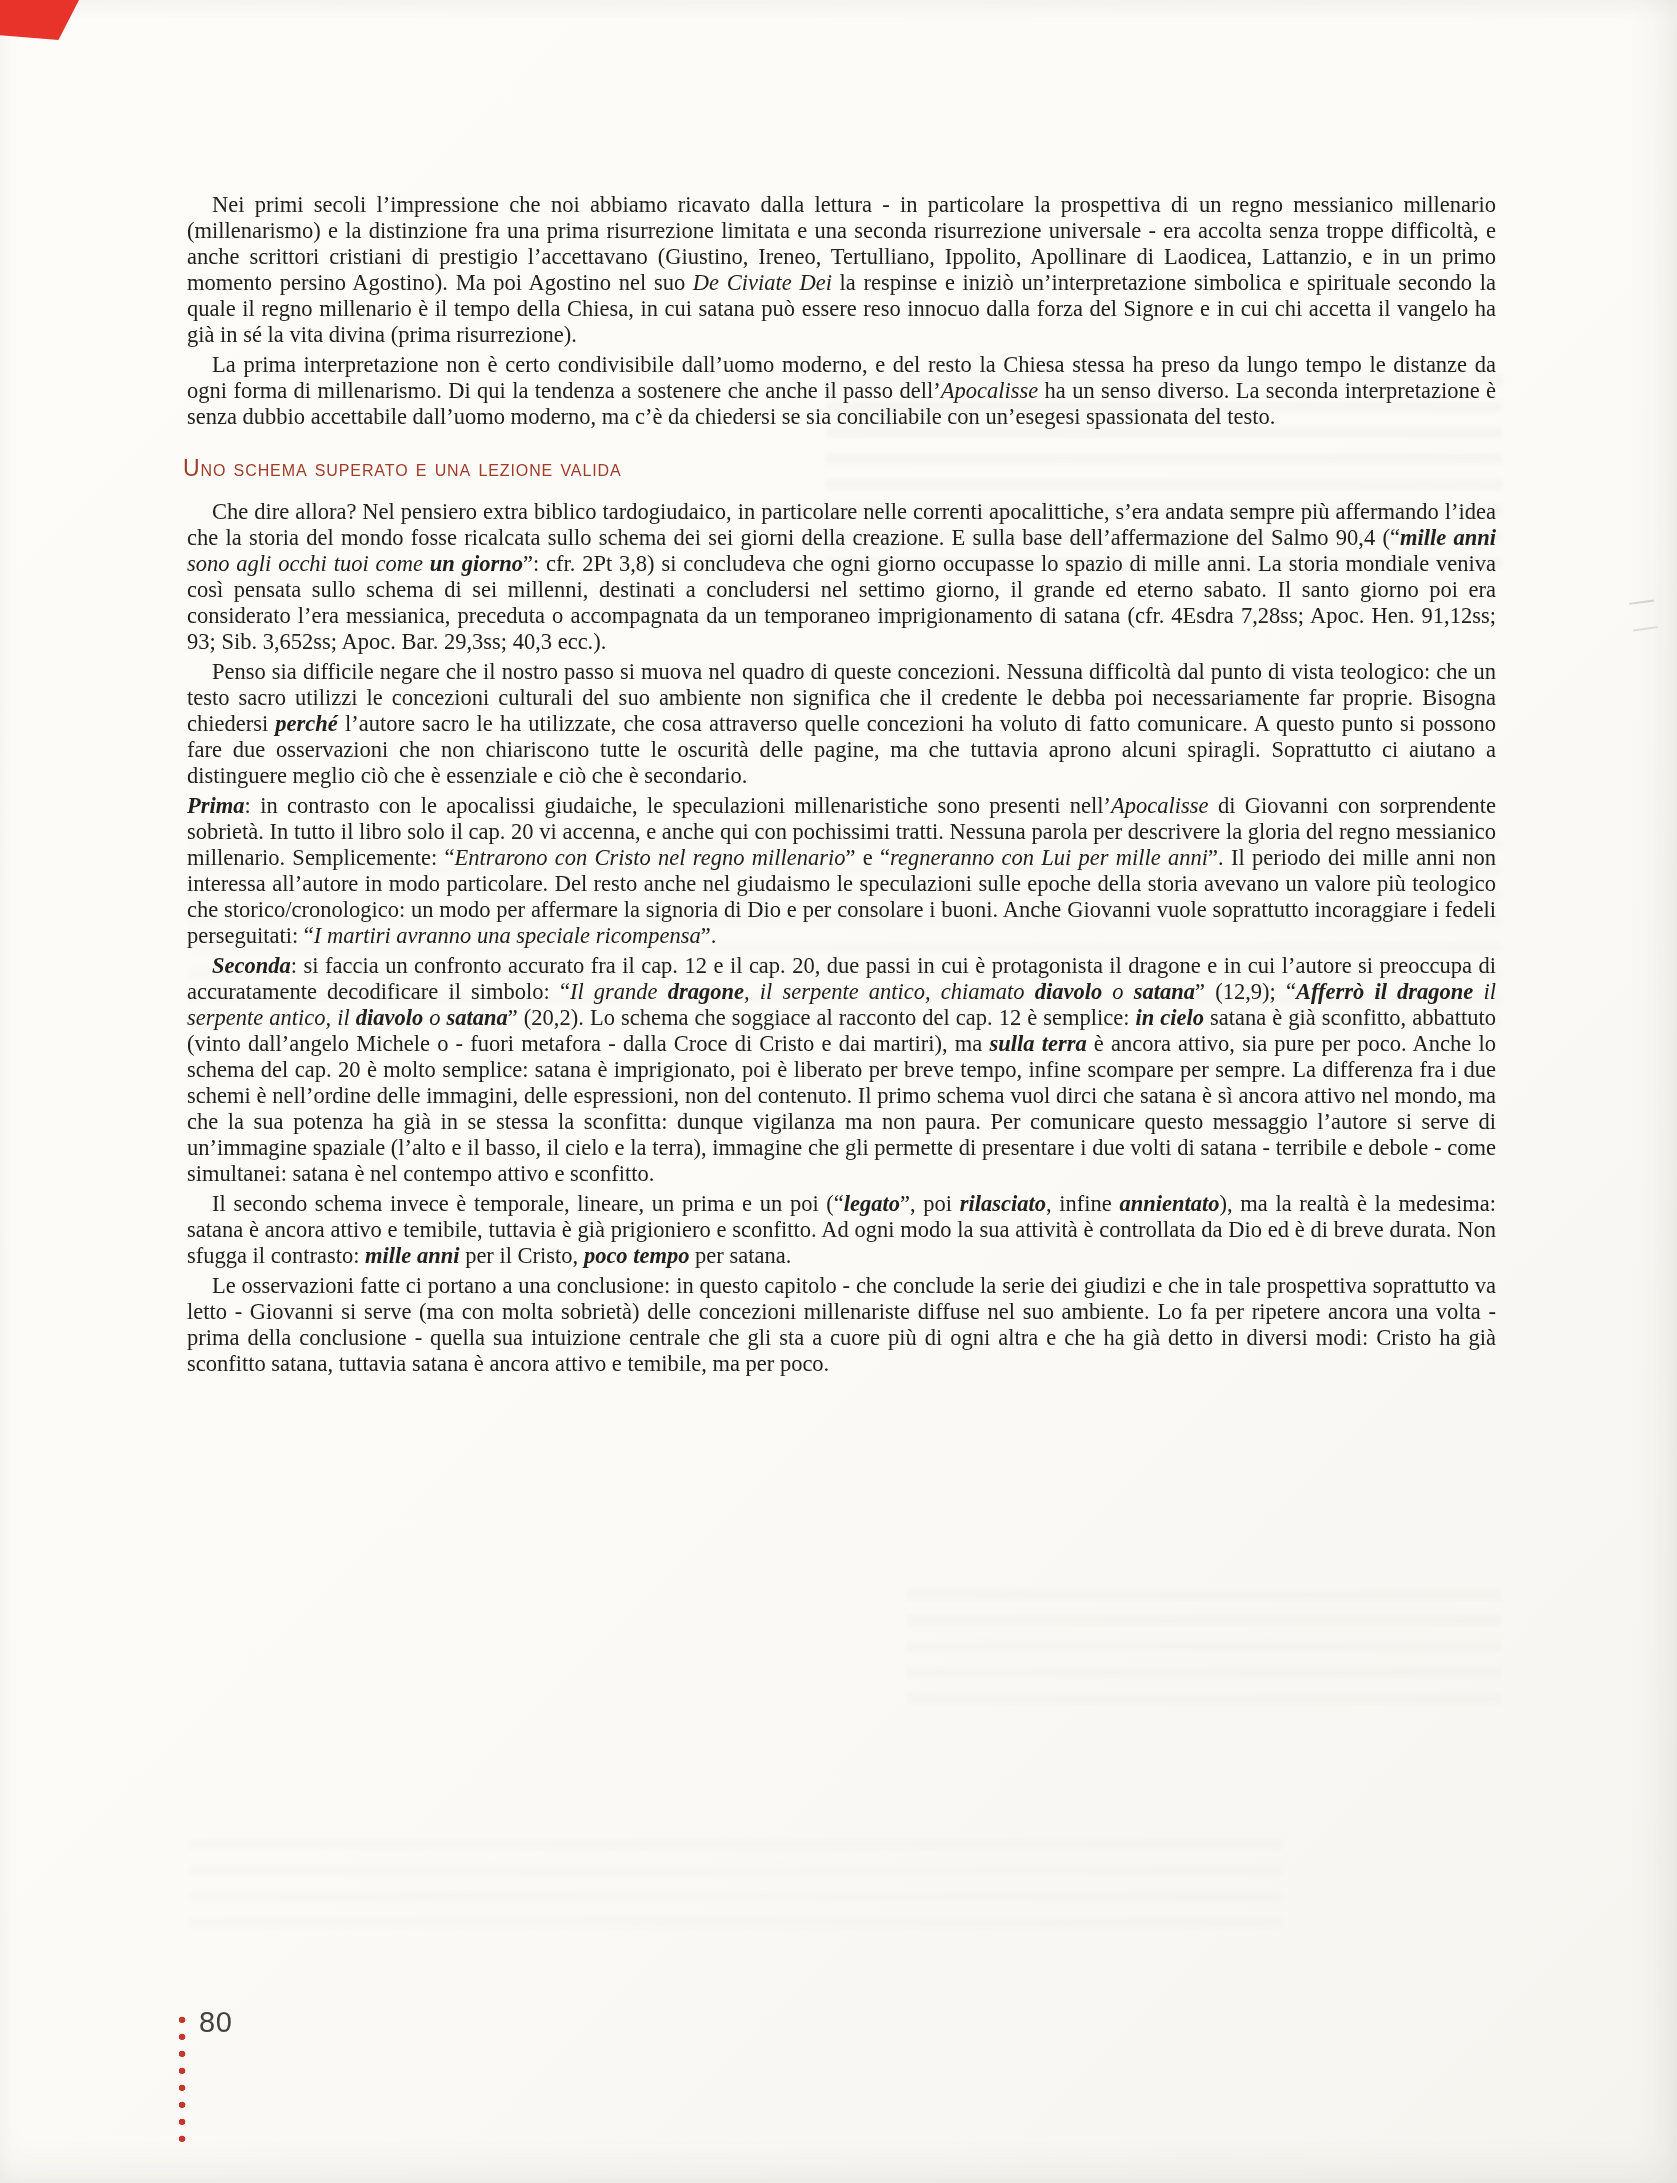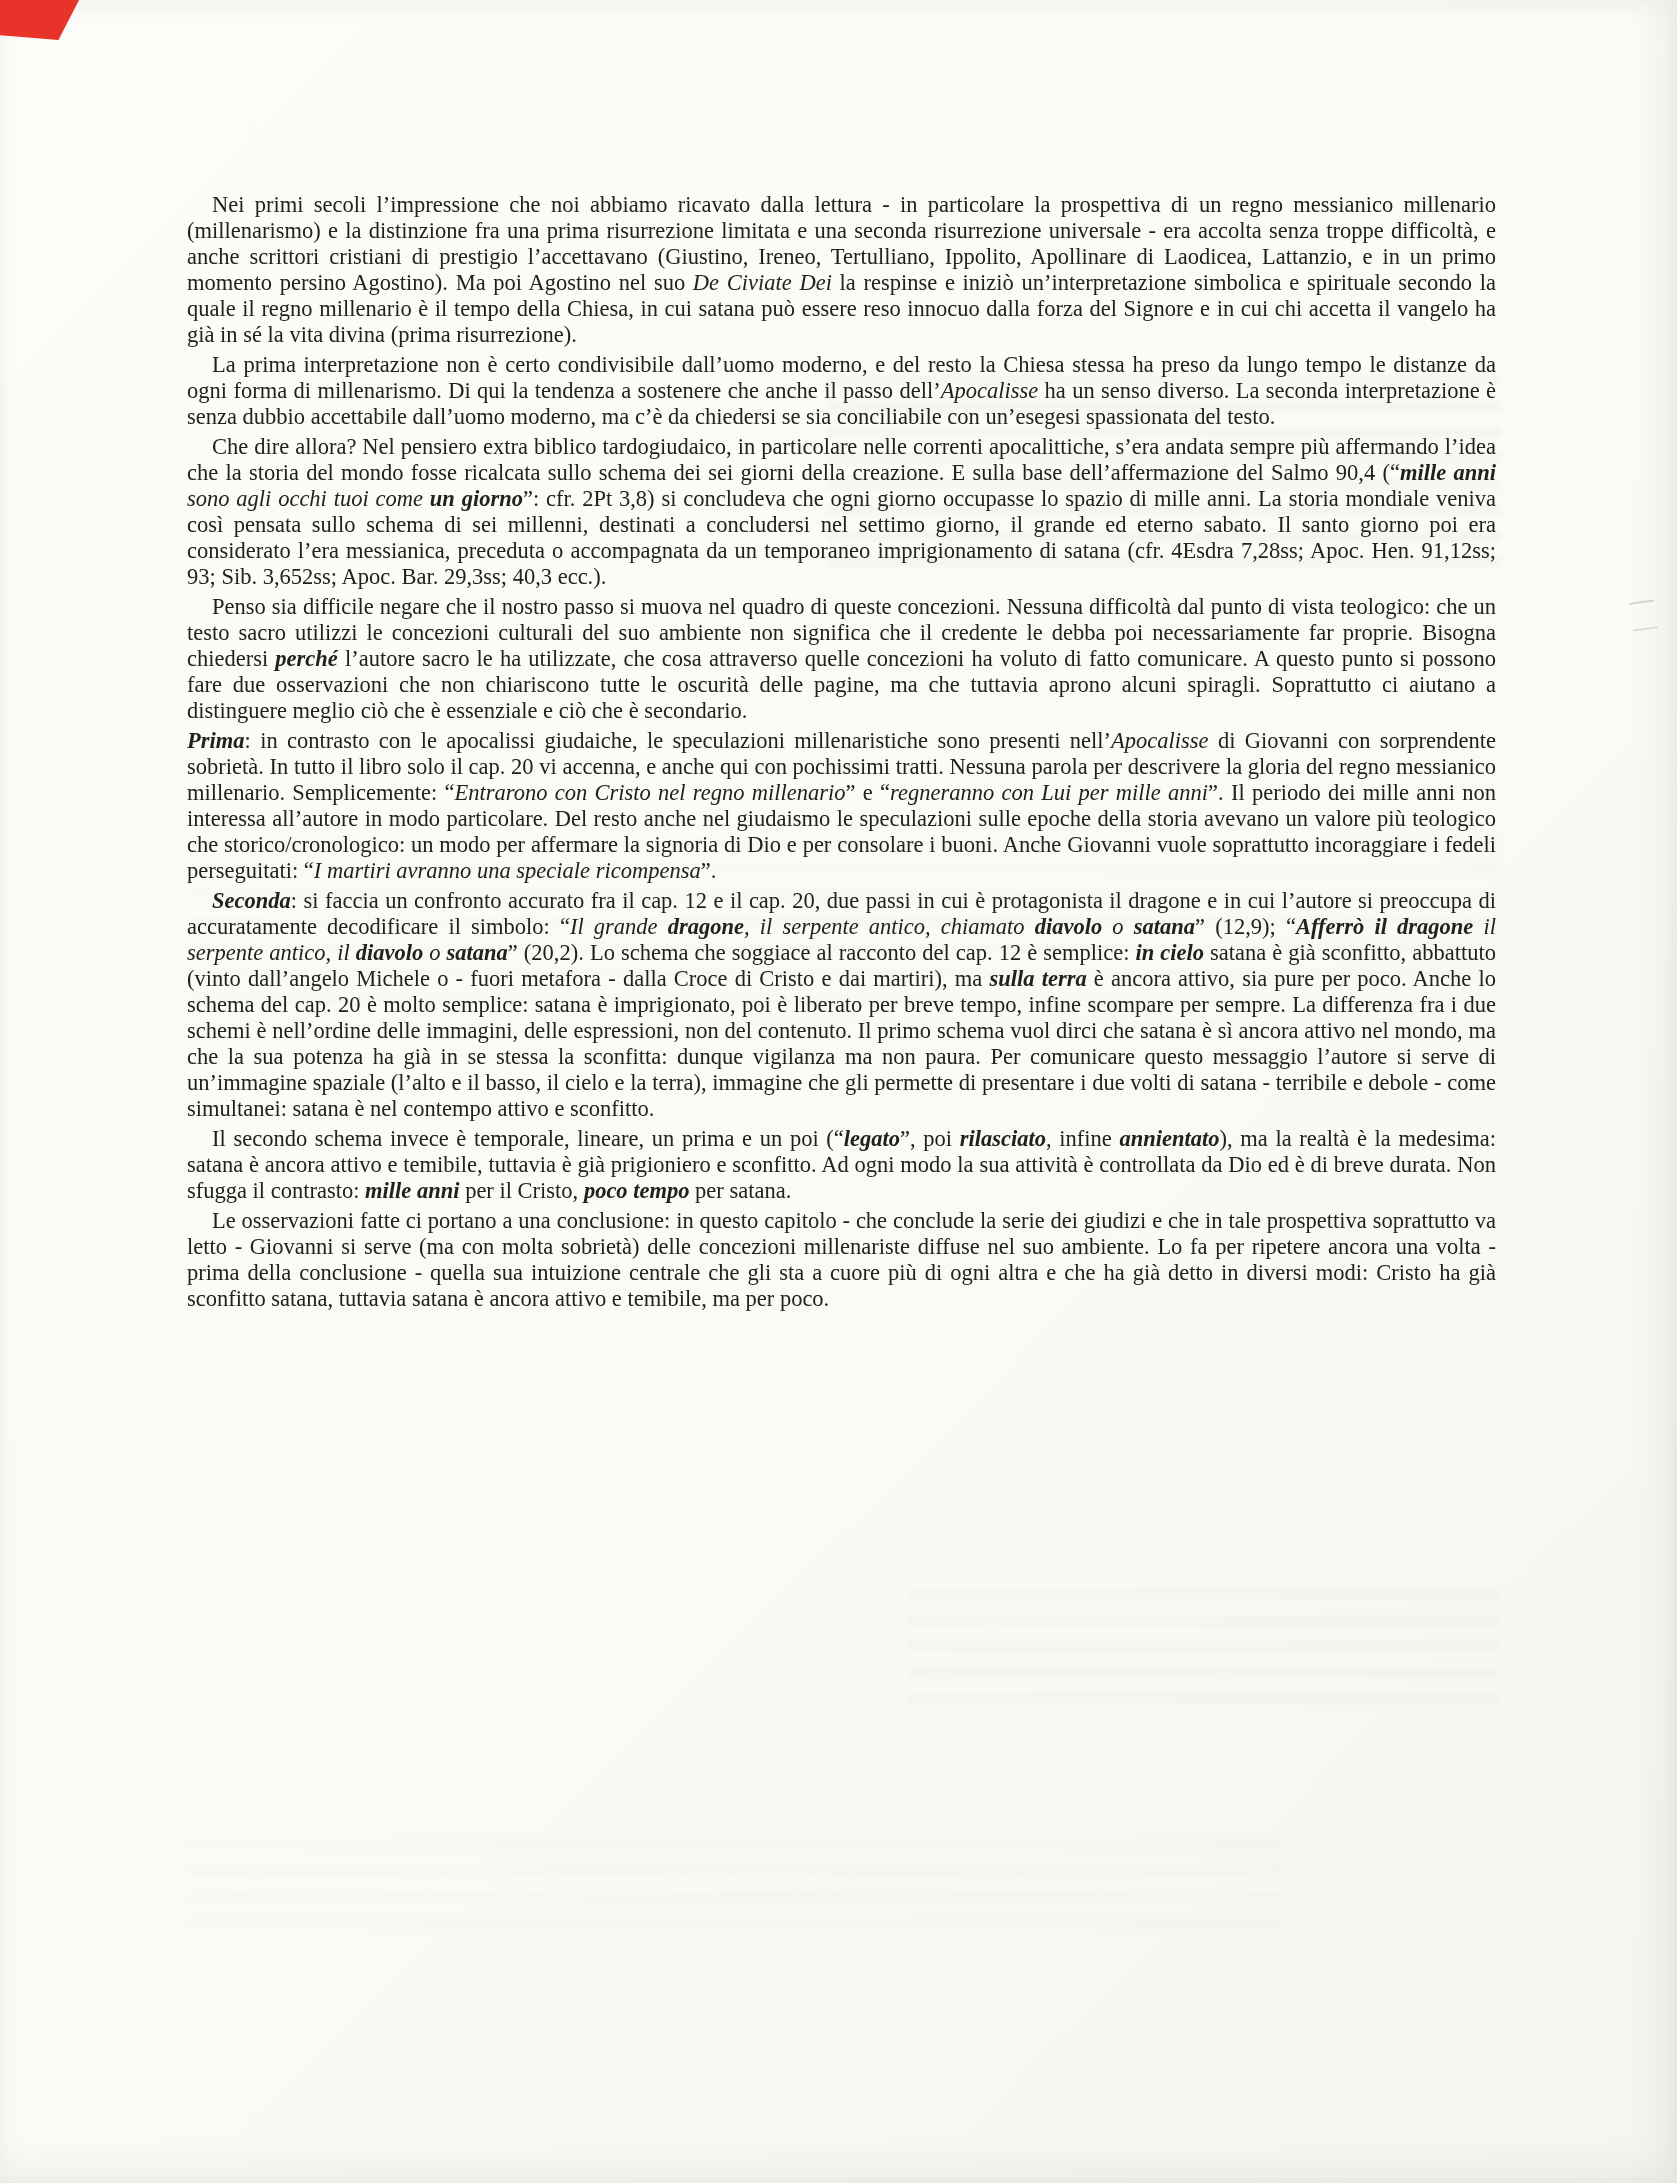--- a/index.html
+++ b/index.html
@@ -129,23 +129,28 @@
 
   <div class="bleed b1"></div>
   <div class="bleed b2"></div>
   <div class="bleed b3"></div>
   <div class="bleed b4"></div>
   <div class="edge-mark"></div>
 
   <main class="text-column">
       <p class="para">Nei primi secoli l’impressione che noi abbiamo ricavato dalla lettura - in particolare la prospettiva di un regno messianico millenario (millenarismo) e la distinzione fra una prima risurrezione limitata e una seconda risurrezione universale - era accolta senza troppe difficoltà, e anche scrittori cristiani di prestigio l’accettavano (Giustino, Ireneo, Tertulliano, Ippolito, Apollinare di Laodicea, Lattanzio, e in un primo momento persino Agostino). Ma poi Agostino nel suo <span class="i">De Civiate Dei</span> la respinse e iniziò un’interpretazione simbolica e spirituale secondo la quale il regno millenario è il tempo della Chiesa, in cui satana può essere reso innocuo dalla forza del Signore e in cui chi accetta il vangelo ha già in sé la vita divina (prima risurrezione).</p>
       <p class="para">La prima interpretazione non è certo condivisibile dall’uomo moderno, e del resto la Chiesa stessa ha preso da lungo tempo le distanze da ogni forma di millenarismo. Di qui la tendenza a sostenere che anche il passo dell’<span class="i">Apocalisse</span> ha un senso diverso. La seconda interpretazione è senza dubbio accettabile dall’uomo moderno, ma c’è da chiedersi se sia conciliabile con un’esegesi spassionata del testo.</p>
+      <h2 class="section-heading">Uno schema superato e una lezione valida</h2>
       <p class="para">Che dire allora? Nel pensiero extra biblico tardogiudaico, in particolare nelle correnti apocalittiche, s’era andata sempre più affermando l’idea che la storia del mondo fosse ricalcata sullo schema dei sei giorni della creazione. E sulla base dell’affermazione del Salmo 90,4 (“<span class="bi">mille anni</span><span class="i"> sono agli occhi tuoi come </span><span class="bi">un giorno</span>”: cfr. 2Pt 3,8) si concludeva che ogni giorno occupasse lo spazio di mille anni. La storia mondiale veniva così pensata sullo schema di sei millenni, destinati a concludersi nel settimo giorno, il grande ed eterno sabato. Il santo giorno poi era considerato l’era messianica, preceduta o accompagnata da un temporaneo imprigionamento di satana (cfr. 4Esdra 7,28ss; Apoc. Hen. 91,12ss; 93; Sib. 3,652ss; Apoc. Bar. 29,3ss; 40,3 ecc.).</p>
       <p class="para">Penso sia difficile negare che il nostro passo si muova nel quadro di queste concezioni. Nessuna difficoltà dal punto di vista teologico: che un testo sacro utilizzi le concezioni culturali del suo ambiente non significa che il credente le debba poi necessariamente far proprie. Bisogna chiedersi <span class="bi">perché</span> l’autore sacro le ha utilizzate, che cosa attraverso quelle concezioni ha voluto di fatto comunicare. A questo punto si possono fare due osservazioni che non chiariscono tutte le oscurità delle pagine, ma che tuttavia aprono alcuni spiragli. Soprattutto ci aiutano a distinguere meglio ciò che è essenziale e ciò che è secondario.</p>
       <p class="para no-indent"><span class="bi">Prima</span>: in contrasto con le apocalissi giudaiche, le speculazioni millenaristiche sono presenti nell’<span class="i">Apocalisse</span> di Giovanni con sorprendente sobrietà. In tutto il libro solo il cap. 20 vi accenna, e anche qui con pochissimi tratti. Nessuna parola per descrivere la gloria del regno messianico millenario. Semplicemente: “<span class="i">Entrarono con Cristo nel regno millenario</span>” e “<span class="i">regneranno con Lui per mille anni</span>”. Il periodo dei mille anni non interessa all’autore in modo particolare. Del resto anche nel giudaismo le speculazioni sulle epoche della storia avevano un valore più teologico che storico/cronologico: un modo per affermare la signoria di Dio e per consolare i buoni. Anche Giovanni vuole soprattutto incoraggiare i fedeli perseguitati: “<span class="i">I martiri avranno una speciale ricompensa</span>”.</p>
       <p class="para"><span class="bi">Seconda</span>: si faccia un confronto accurato fra il cap. 12 e il cap. 20, due passi in cui è protagonista il dragone e in cui l’autore si preoccupa di accuratamente decodificare il simbolo: “<span class="i">Il grande </span><span class="bi">dragone</span><span class="i">, il serpente antico, chiamato </span><span class="bi">diavolo</span><span class="i"> o </span><span class="bi">satana</span>” (12,9); “<span class="bi">Afferrò il dragone</span><span class="i"> il serpente antico, il </span><span class="bi">diavolo</span><span class="i"> o </span><span class="bi">satana</span>” (20,2). Lo schema che soggiace al racconto del cap. 12 è semplice: <span class="bi">in cielo</span> satana è già sconfitto, abbattuto (vinto dall’angelo Michele o - fuori metafora - dalla Croce di Cristo e dai martiri), ma <span class="bi">sulla terra</span> è ancora attivo, sia pure per poco. Anche lo schema del cap. 20 è molto semplice: satana è imprigionato, poi è liberato per breve tempo, infine scompare per sempre. La differenza fra i due schemi è nell’ordine delle immagini, delle espressioni, non del contenuto. Il primo schema vuol dirci che satana è sì ancora attivo nel mondo, ma che la sua potenza ha già in se stessa la sconfitta: dunque vigilanza ma non paura. Per comunicare questo messaggio l’autore si serve di un’immagine spaziale (l’alto e il basso, il cielo e la terra), immagine che gli permette di presentare i due volti di satana - terribile e debole - come simultanei: satana è nel contempo attivo e sconfitto.</p>
       <p class="para">Il secondo schema invece è temporale, lineare, un prima e un poi (“<span class="bi">legato</span>”, poi <span class="bi">rilasciato</span>, infine <span class="bi">annientato</span>), ma la realtà è la medesima: satana è ancora attivo e temibile, tuttavia è già prigioniero e sconfitto. Ad ogni modo la sua attività è controllata da Dio ed è di breve durata. Non sfugga il contrasto: <span class="bi">mille anni</span> per il Cristo, <span class="bi">poco tempo</span> per satana.</p>
       <p class="para">Le osservazioni fatte ci portano a una conclusione: in questo capitolo - che conclude la serie dei giudizi e che in tale prospettiva soprattutto va letto - Giovanni si serve (ma con molta sobrietà) delle concezioni millenariste diffuse nel suo ambiente. Lo fa per ripetere ancora una volta - prima della conclusione - quella sua intuizione centrale che gli sta a cuore più di ogni altra e che ha già detto in diversi modi: Cristo ha già sconfitto satana, tuttavia satana è ancora attivo e temibile, ma per poco.</p>
     </main>
 
+  <footer class="page-footer">
+    <div class="dots"></div>
+    <div class="page-number">80</div>
+  </footer>
 
 </div>
 
 
 </body></html>

